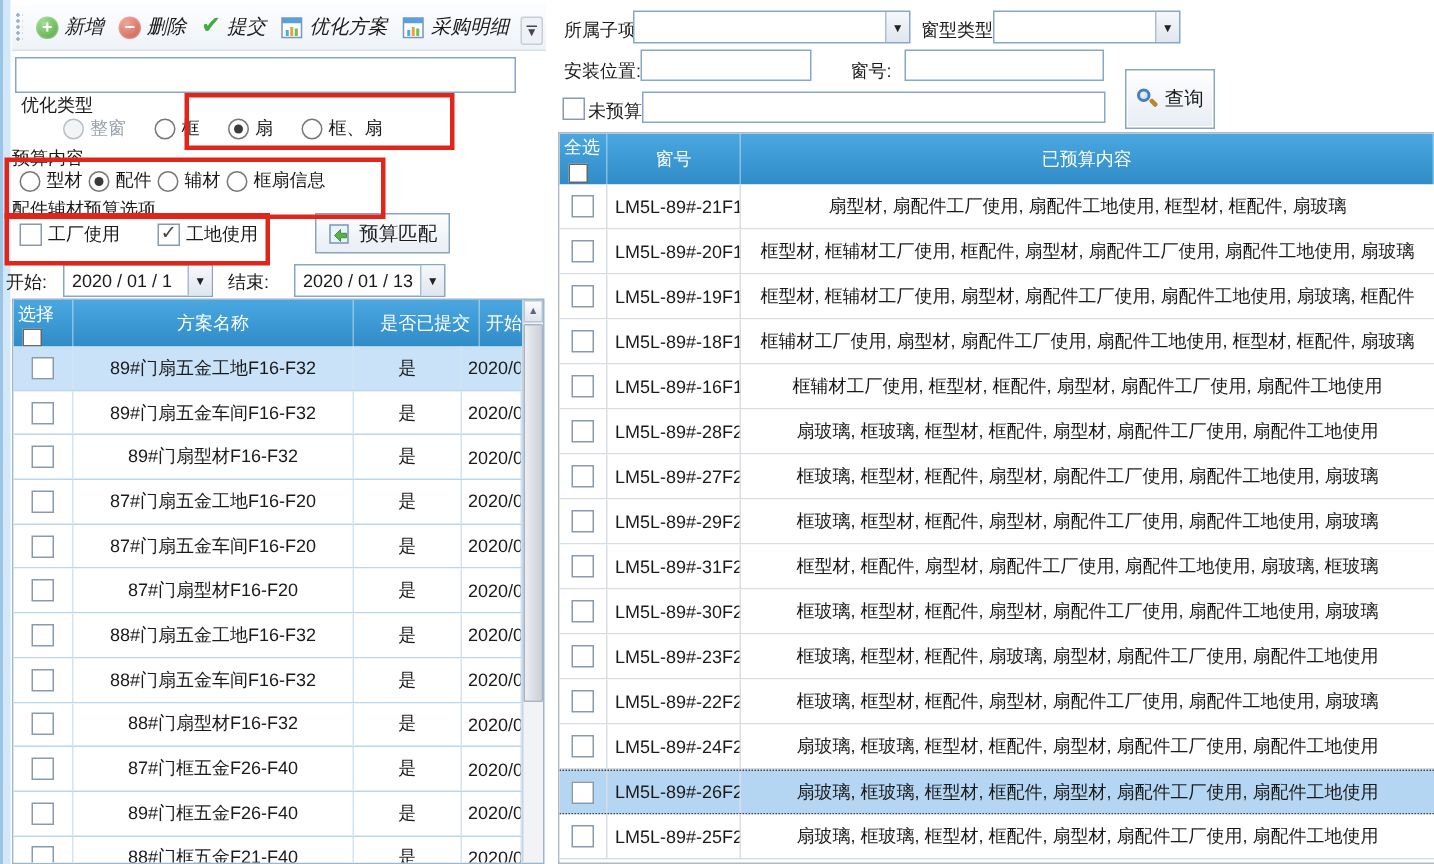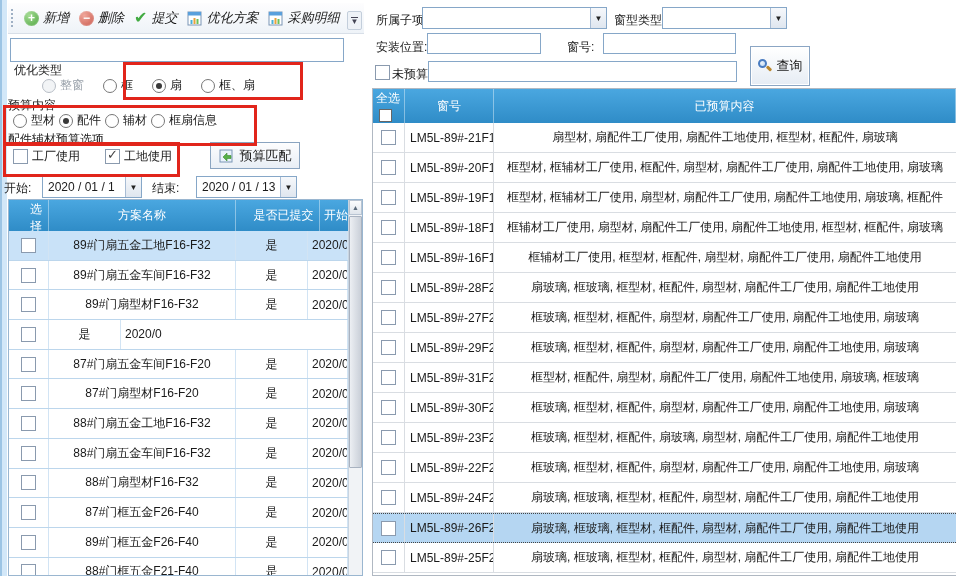--- a/index.html
+++ b/index.html
@@ -52,21 +52,21 @@
   .editor{position:absolute;top:176px;height:20px;border:1px solid #86a7c8;background:#fff;display:flex;align-items:center;}
   .editor .val{flex:1;padding-left:5px;white-space:nowrap;overflow:hidden;}
   .drop-btn{width:15px;height:100%;border-left:1px solid #a8bcd4;background:linear-gradient(#f6f8fb,#dfe6ef);
     display:flex;align-items:center;justify-content:center;font-size:8px;color:#222;flex:none;}
 
   
   .ltable{position:absolute;left:8px;top:199px;width:355px;height:377px;border:1px solid #9ab6d0;
     box-sizing:border-box;overflow:hidden;background:#fff;}
   .lhead{height:31px;display:flex;background:linear-gradient(#4aa7e0,#2f8cc7);color:#fff;font-size:12px;}
   .lh{border-right:1px solid rgba(255,255,255,.4);display:flex;align-items:center;justify-content:center;box-sizing:border-box;}
-  .lh.h-sel{width:40px;flex-direction:column;align-items:flex-start;justify-content:flex-start;padding:1px 0 0 21px;gap:1px;}
+  .lh.h-sel{width:40px;flex-direction:column;align-items:flex-start;justify-content:flex-start;padding:1px 0 0 3px;gap:1px;}
   .lh.h-name{width:187px;}
   .lh.h-sub{width:72px;margin-left:12px;}
   .lh.h-date{flex:1;justify-content:flex-start;padding-left:4px;overflow:hidden;white-space:nowrap;}
   .hcb{width:11px;height:11px;border:1px solid #666;background:#fff;margin-left:3px;}
   .lbody{position:absolute;left:0;top:31px;right:14px;bottom:0;}
   .lrow{height:29.7px;display:flex;border-bottom:1px solid #bcd6ec;box-sizing:border-box;background:#fff;}
   .lrow.sel{background:#c9e2f8;}
   .lc{display:flex;align-items:center;justify-content:center;border-right:1px solid #d2e4f4;box-sizing:border-box;overflow:hidden;}
   .c-sel{width:40px;}
   .c-name{width:187px;white-space:nowrap;}
@@ -262,20 +262,21 @@
             <span class="cb"></span>
           </div>
           <div class="lc c-name">89#门扇型材F16-F32</div>
           <div class="lc c-sub">是</div>
           <div class="lc c-date">2020/0</div>
         </div>
         <div class="lrow">
           <div class="lc c-sel">
             <span class="cb"></span>
           </div>
+          <div class="lc c-name">87#门扇五金工地F16-F20</div>
           <div class="lc c-sub">是</div>
           <div class="lc c-date">2020/0</div>
         </div>
         <div class="lrow">
           <div class="lc c-sel">
             <span class="cb"></span>
           </div>
           <div class="lc c-name">87#门扇五金车间F16-F20</div>
           <div class="lc c-sub">是</div>
           <div class="lc c-date">2020/0</div>

